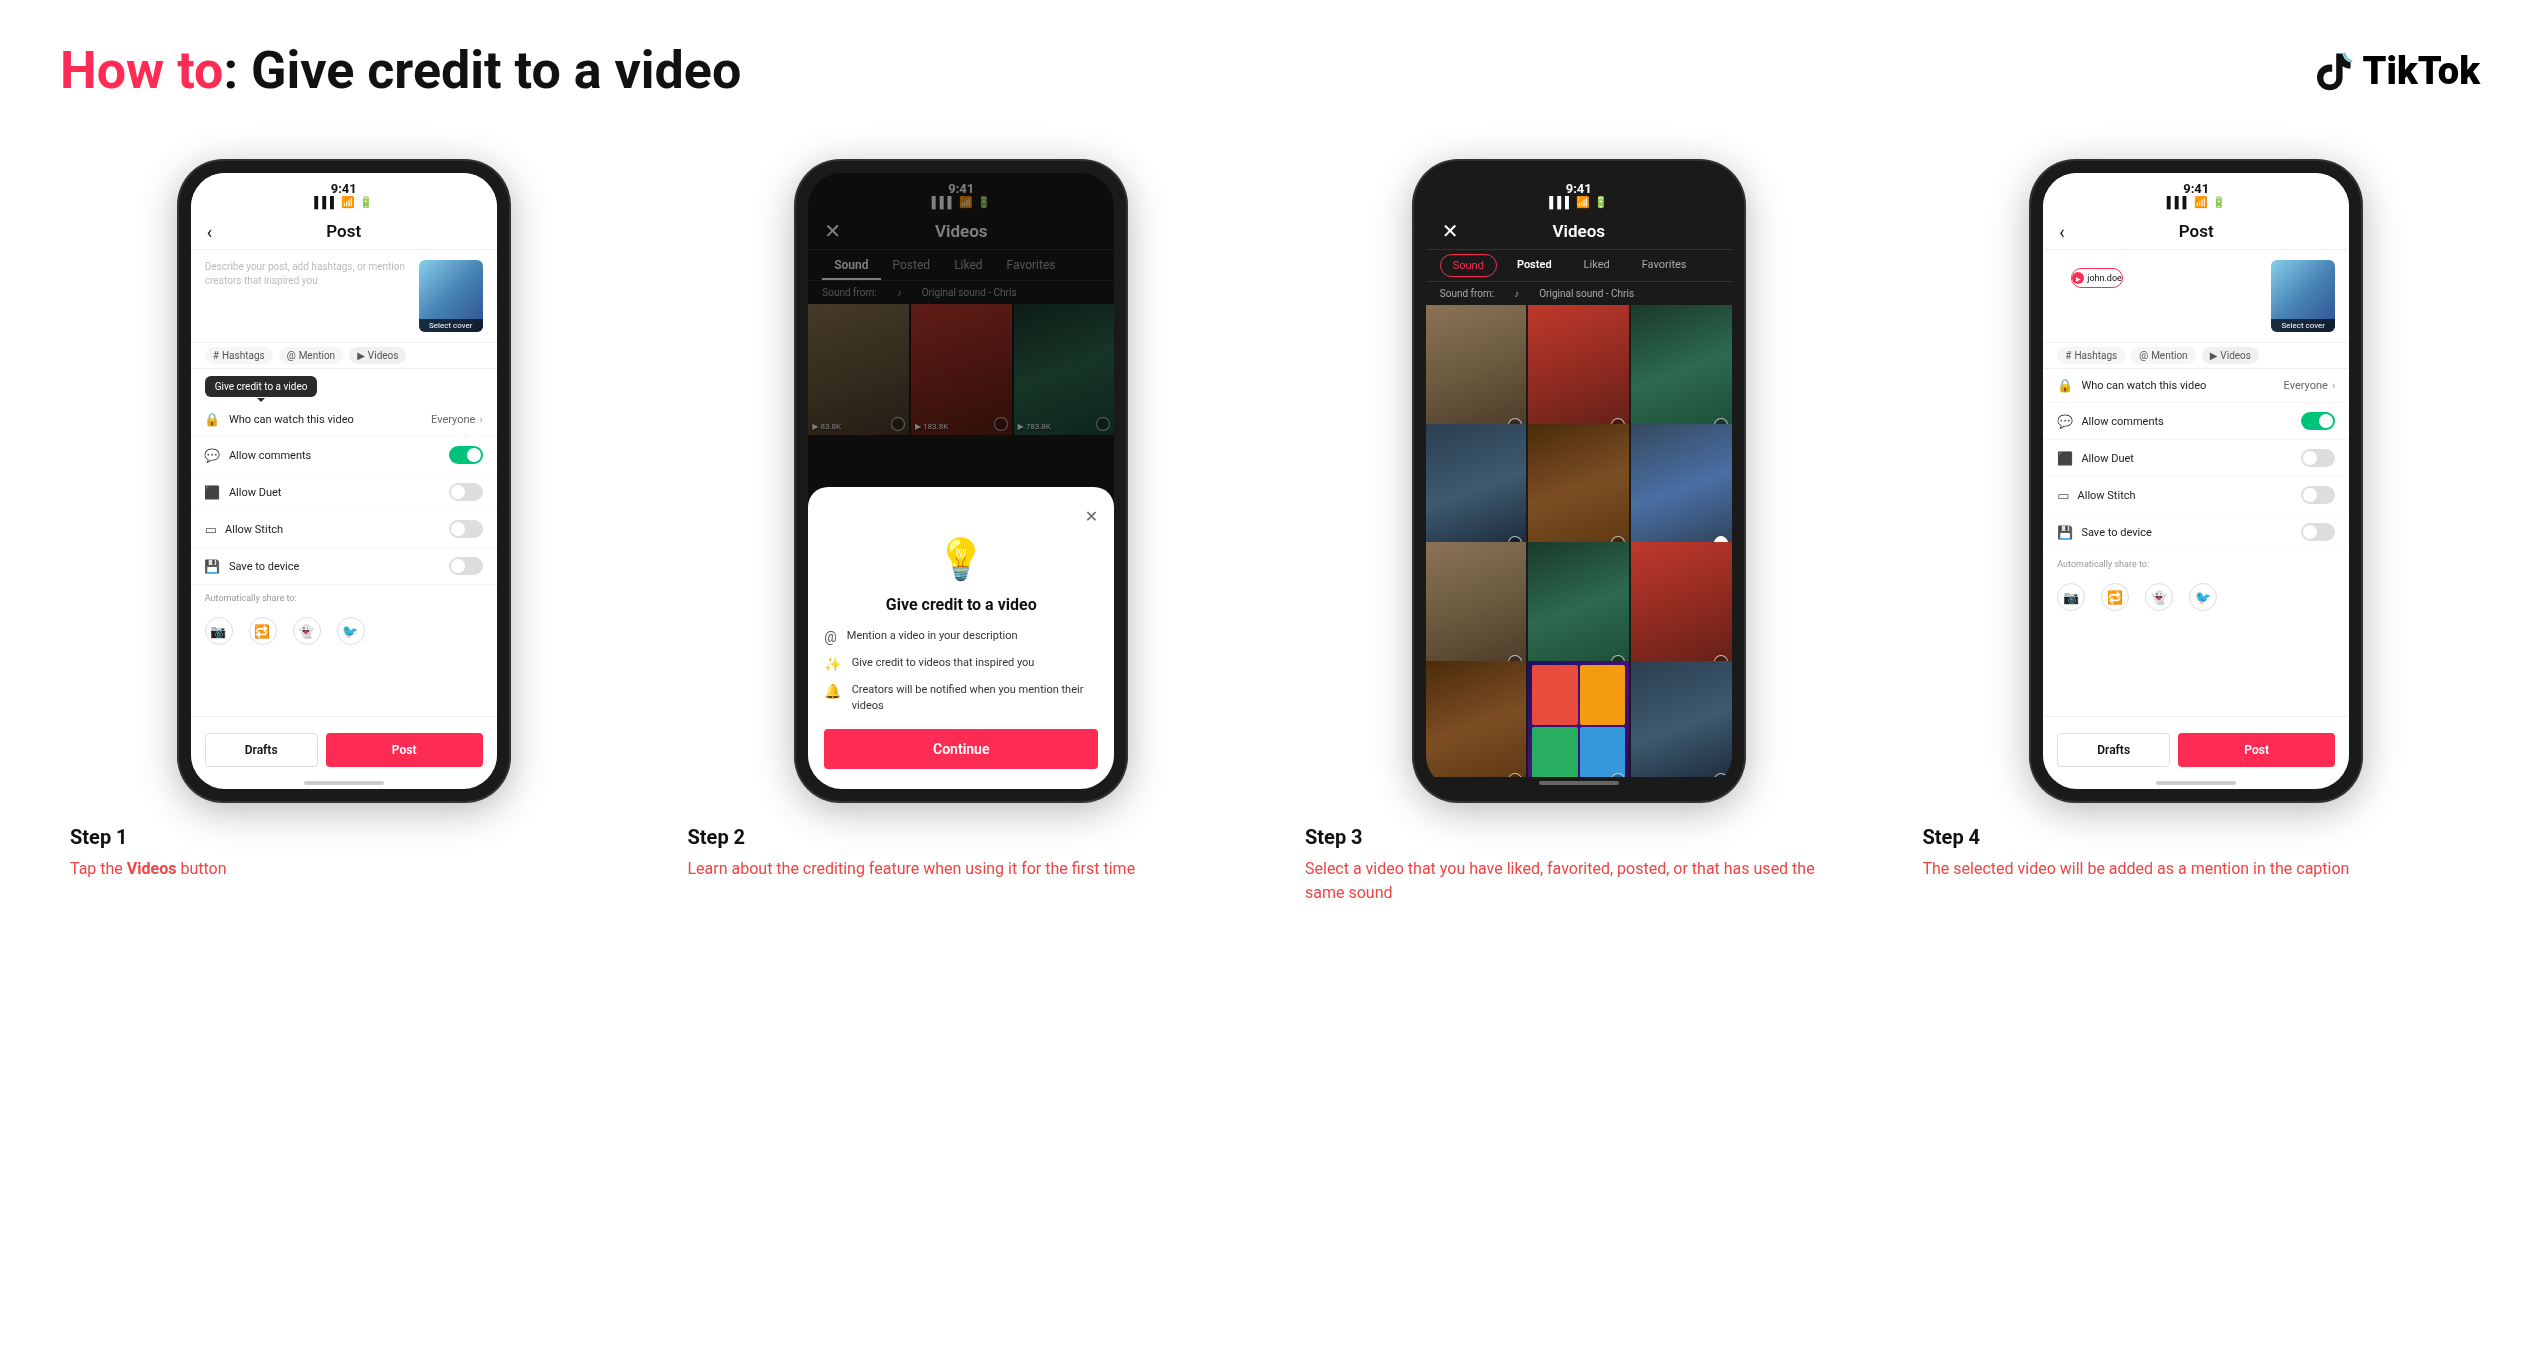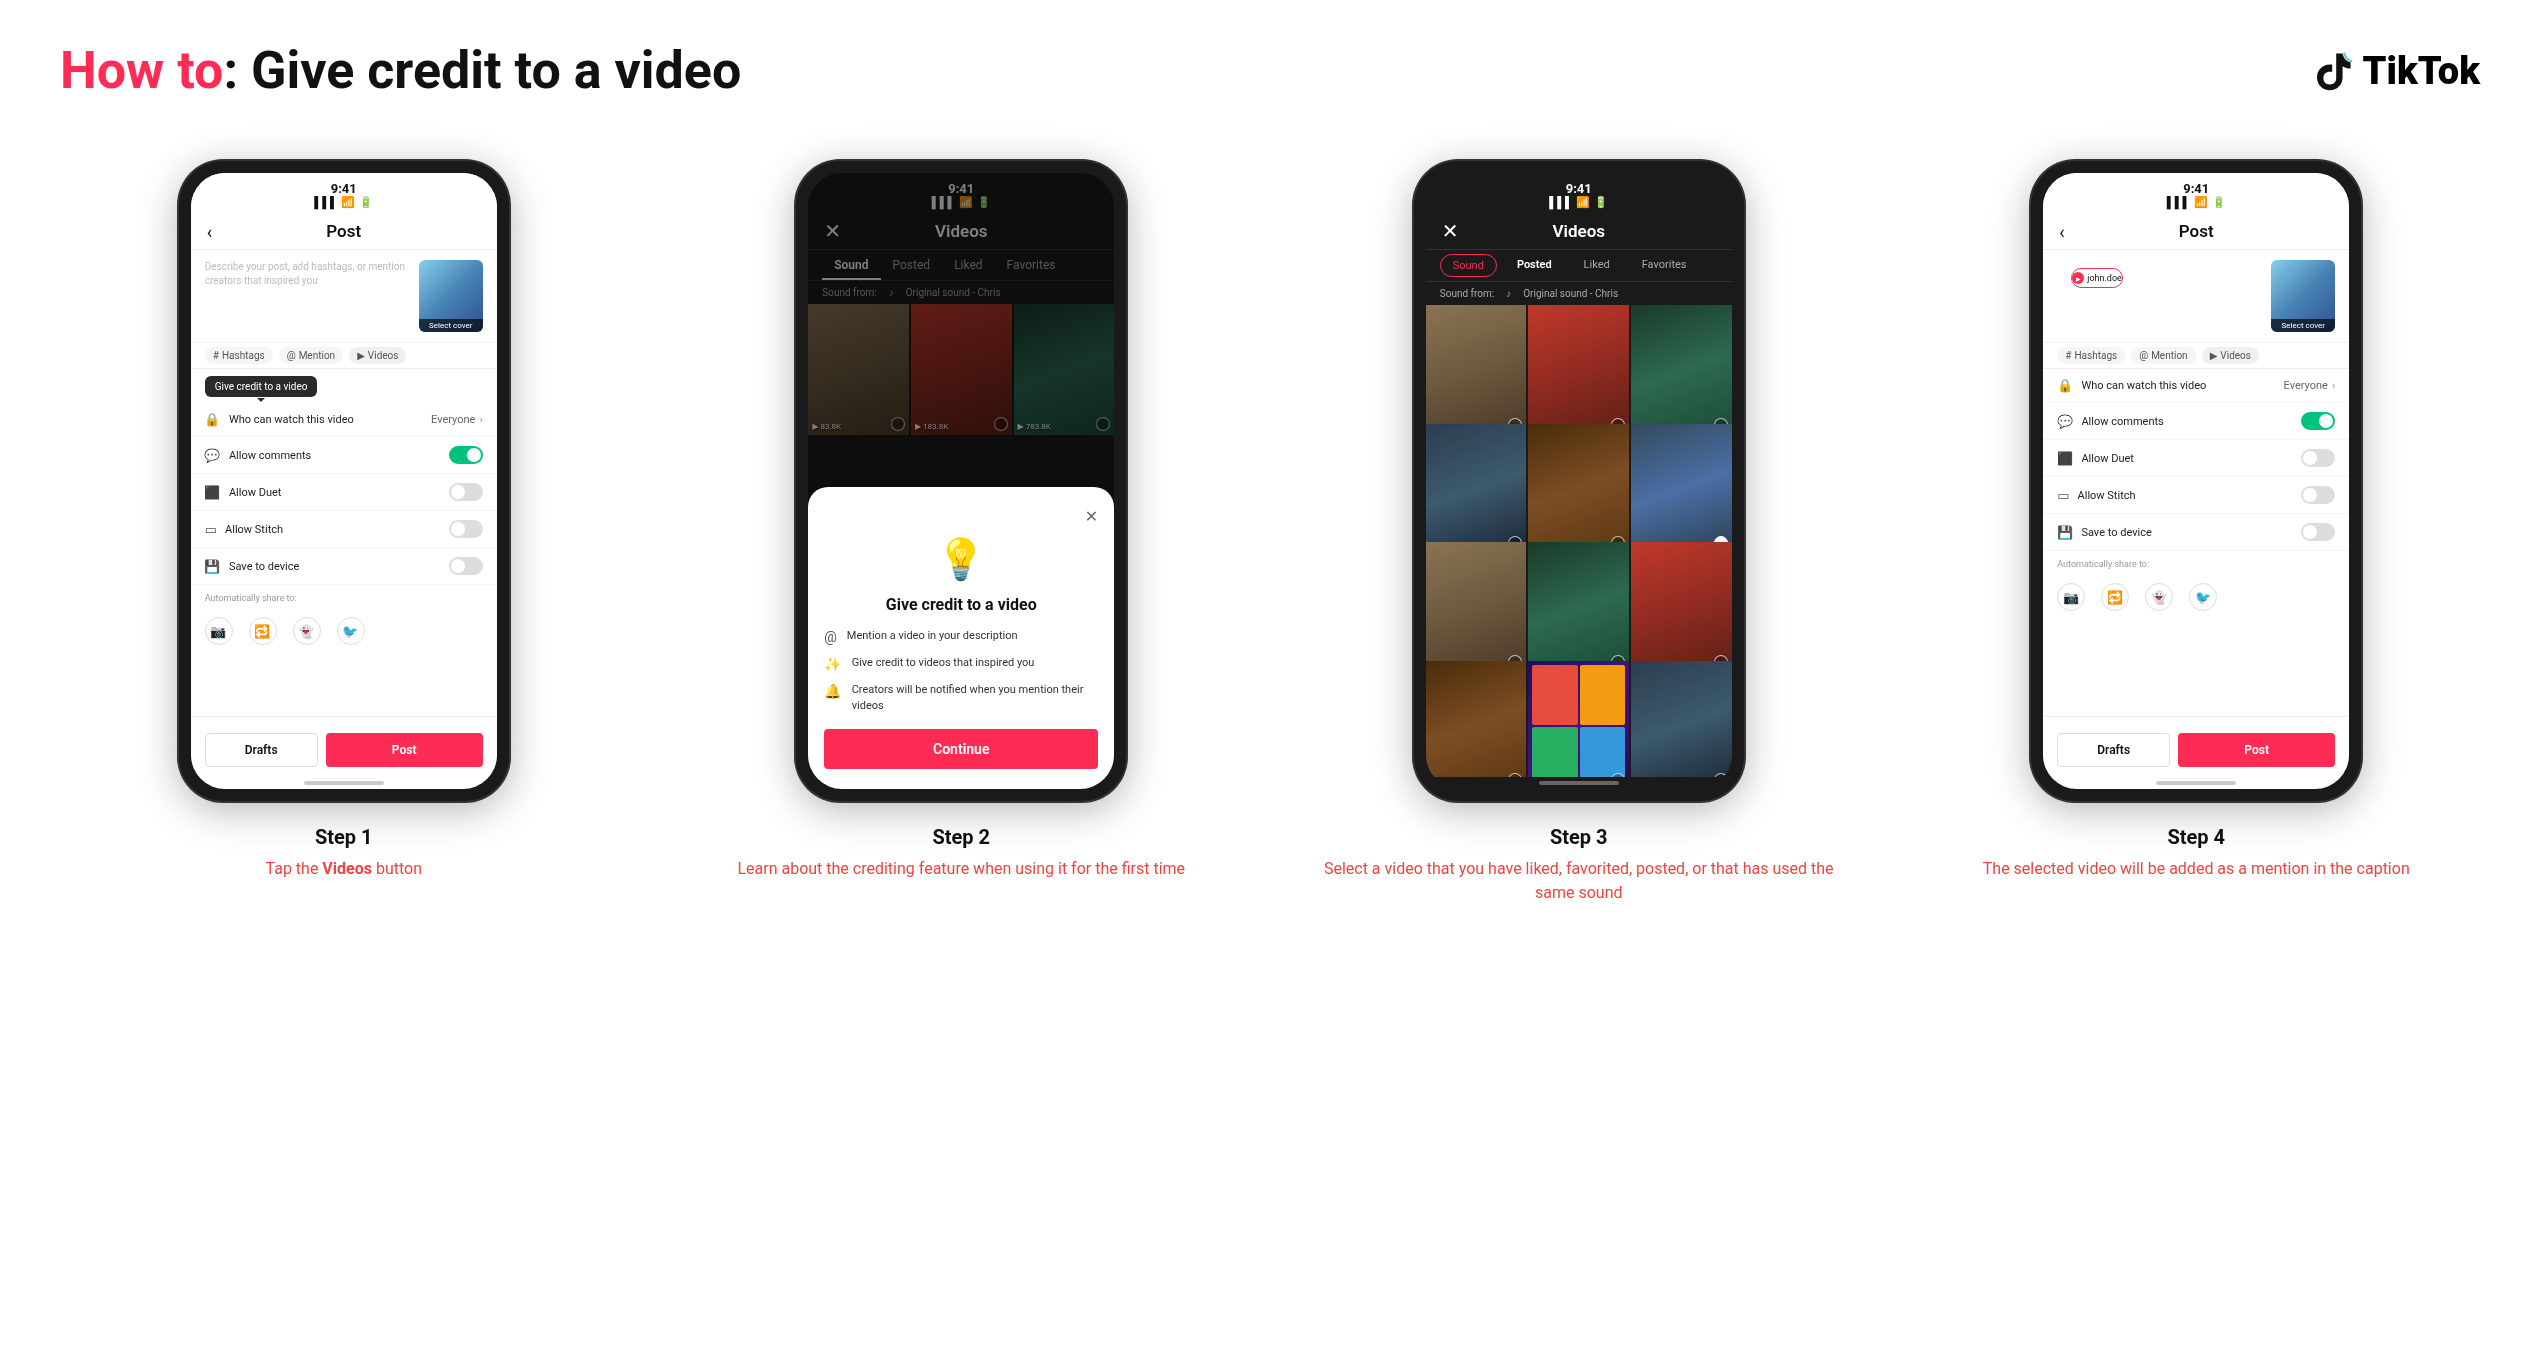--- a/index.html
+++ b/index.html
@@ -361,21 +361,21 @@
       background: #fff;
     }
 
     .videos-sound-from {
       padding: 6px 14px;
       font-size: 10px;
       color: #aaa;
       background: #1a1a1a;
       display: flex;
       align-items: flex-end;
-      gap: 12px;
+      gap: 20px;
     }
 
     .video-grid {
       display: grid;
       grid-template-columns: repeat(3, 1fr);
       gap: 2px;
       flex: 1;
       overflow: hidden;
     }
 
@@ -546,21 +546,20 @@
       justify-content: center;
       font-size: 6px;
       color: #fff;
     }
 
     
     .step-label {
       margin-top: 24px;
       width: 100%;
       padding: 0 10px;
-      text-align: center;
     }
 
     .step-title {
       font-size: 20px;
       font-weight: 700;
       color: #111;
       margin-bottom: 8px;
     }
 
     .step-desc {

